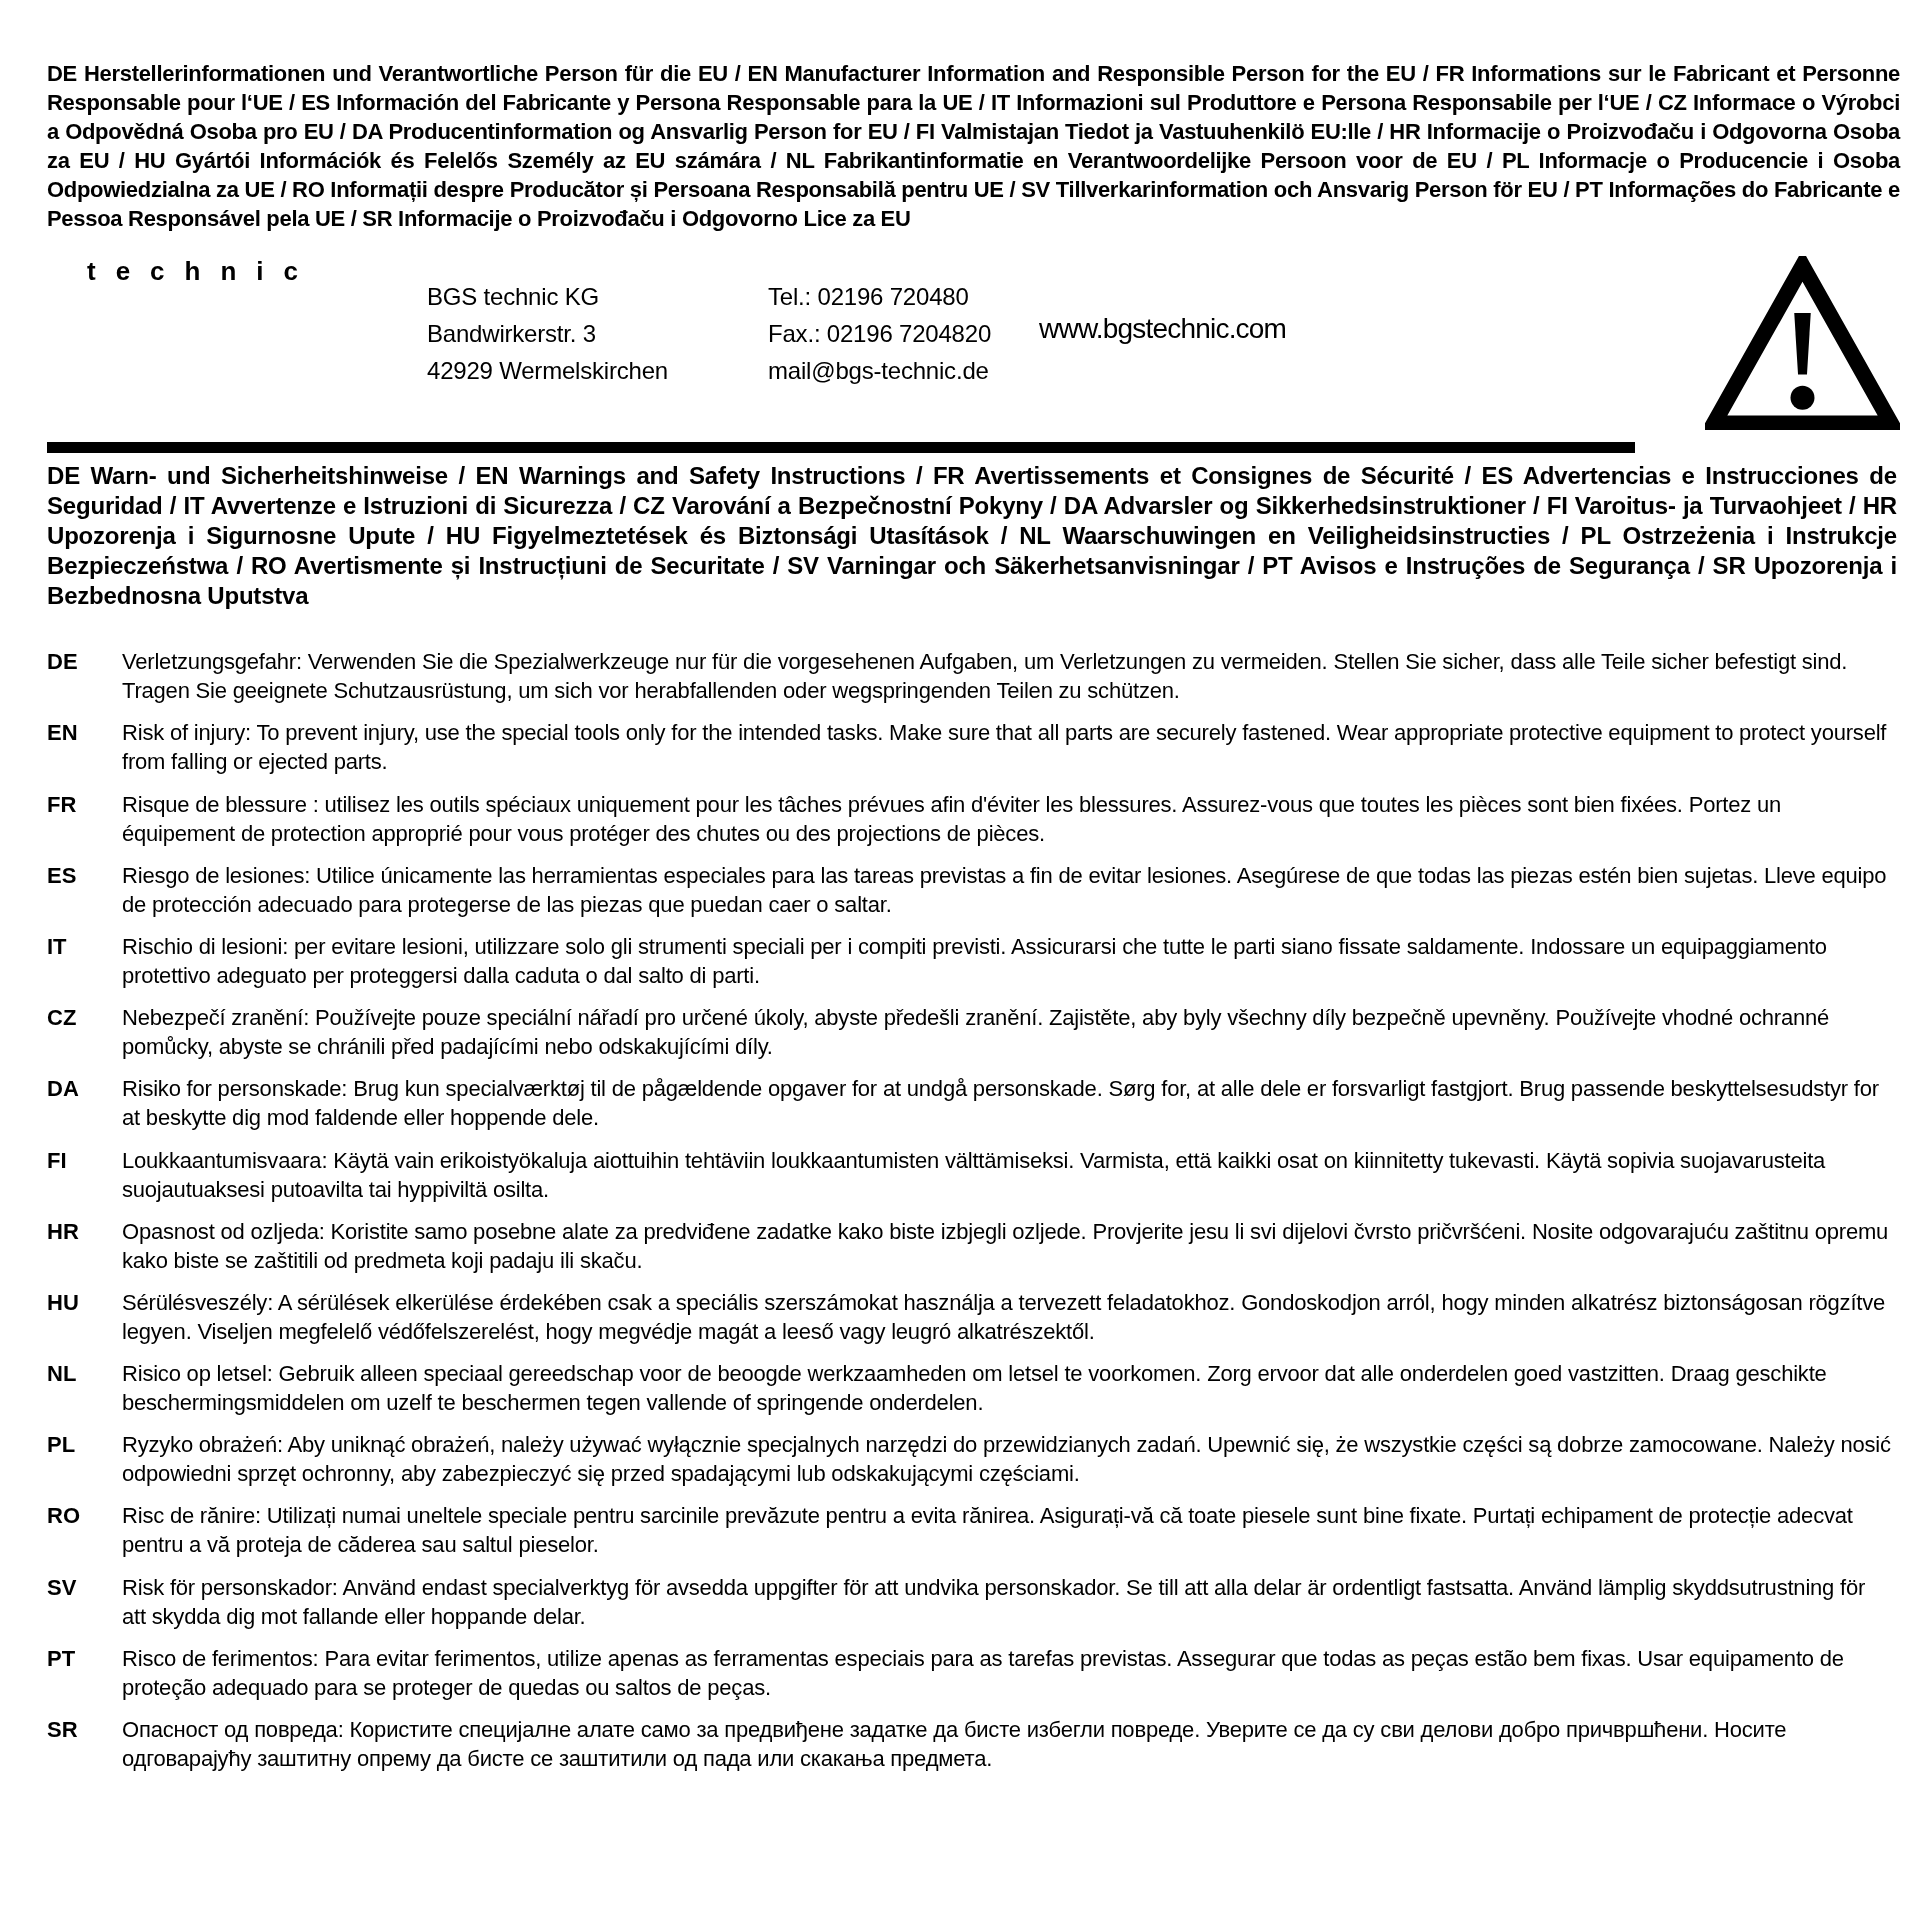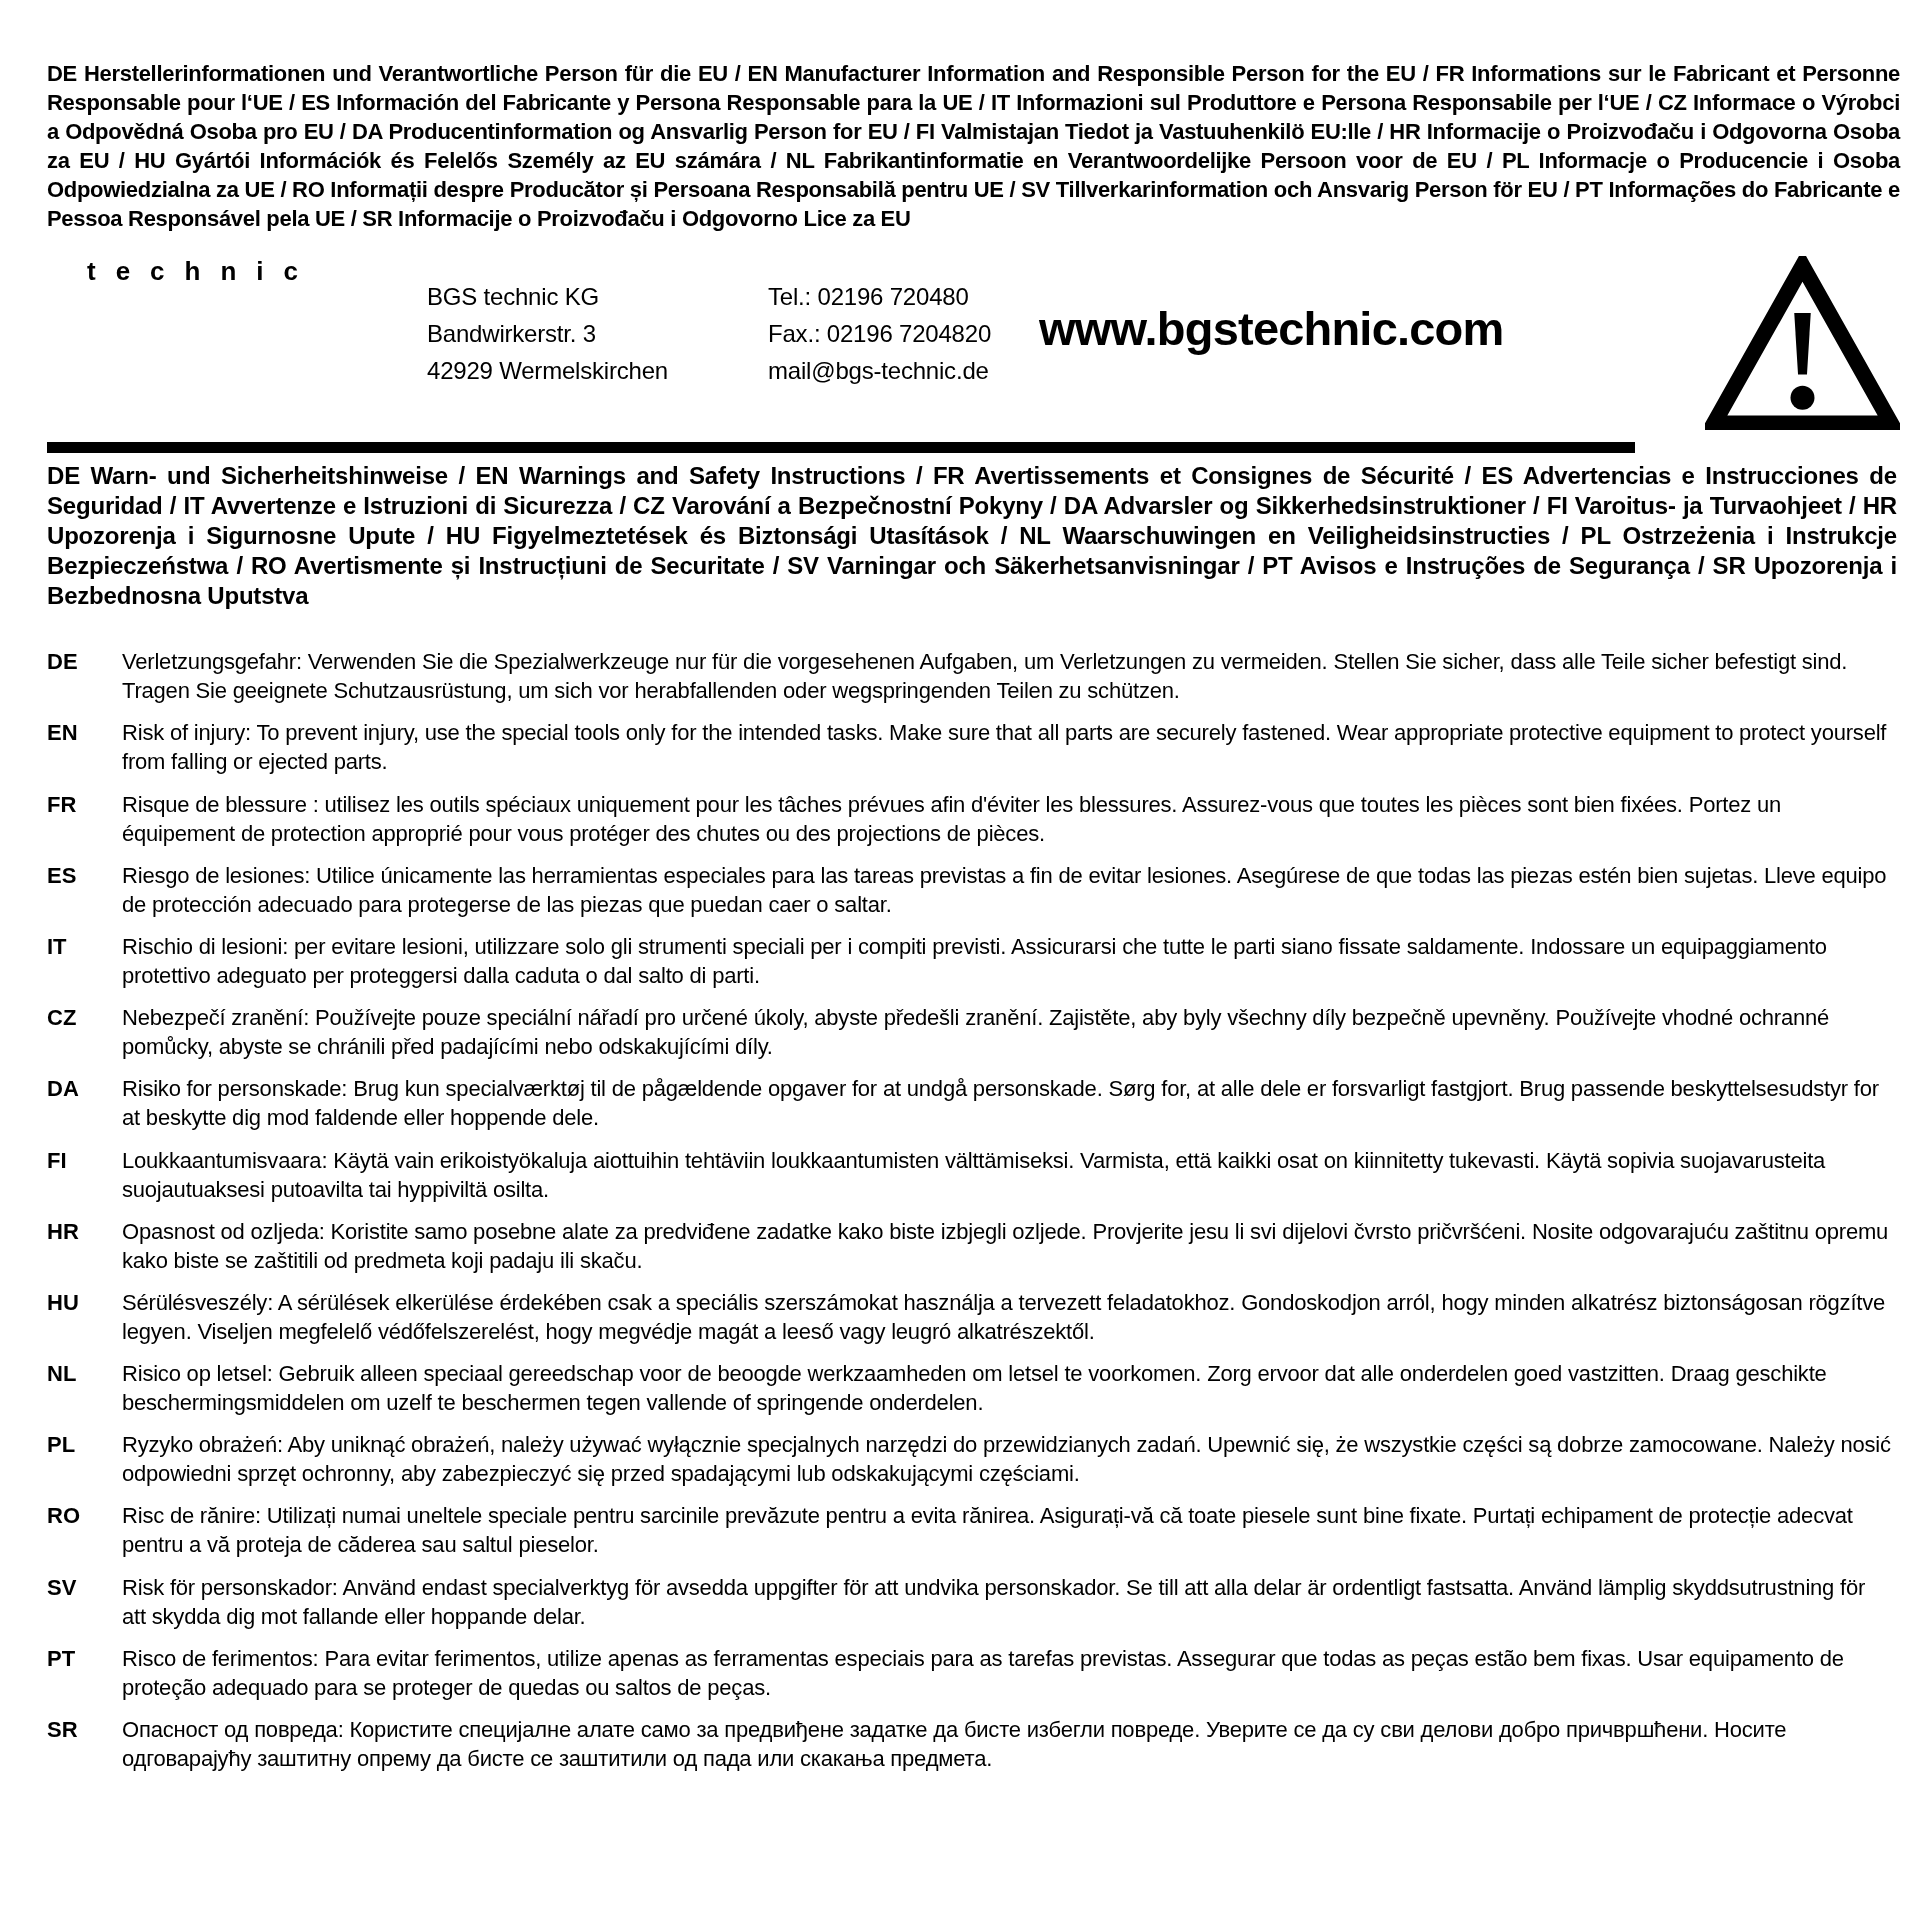--- a/index.html
+++ b/index.html
@@ -63,23 +63,23 @@
     margin-left: 100px;
     padding-top: 22px;
     font-size: 24px;
     line-height: 37px;
     letter-spacing: -0.2px;
     flex: 0 0 auto;
   }
   .website {
     margin-left: 48px;
     align-self: flex-start;
-    margin-top: 45px;
-    font-size: 47px;
-    font-weight: bold;
+    margin-top: 57px;
+    font-size: 28px;
+    font-weight: normal;
     letter-spacing: -0.8px;
     white-space: nowrap;
     flex: 0 0 auto;
   }
   .triangle-wrap { margin-left: auto; flex: 0 0 auto; }
   
   .divider {
     margin-top: 12.5px;
     width: 1588px;
     height: 11.7px;

